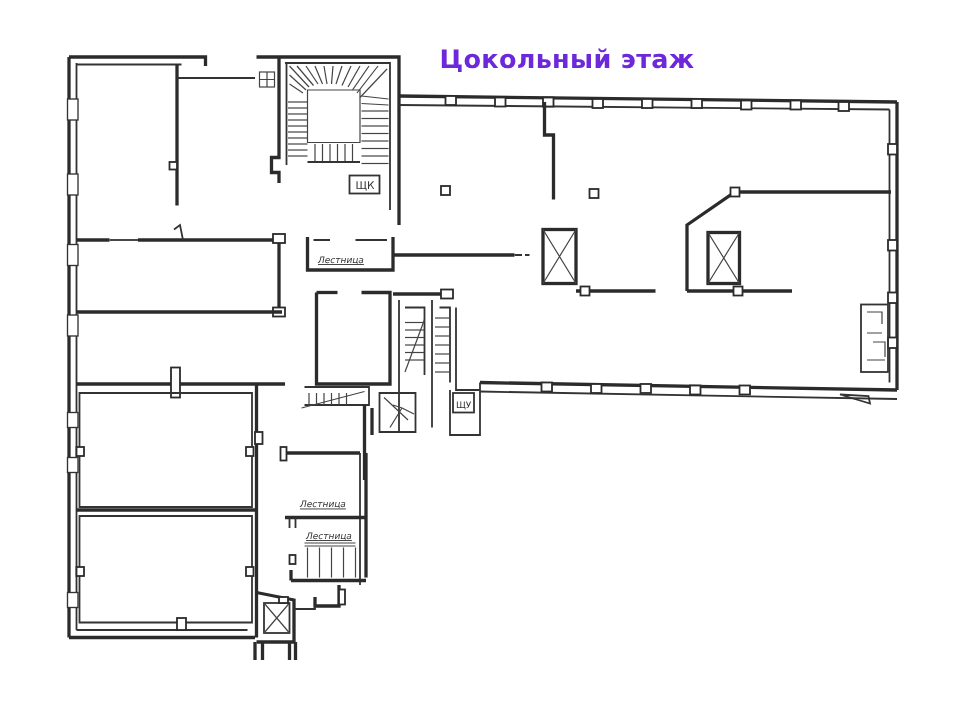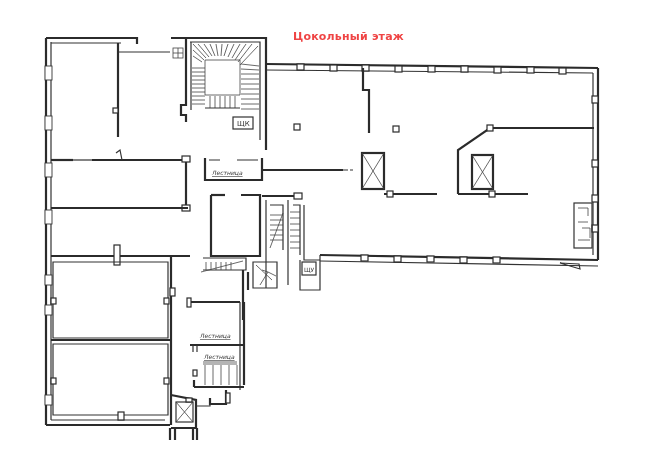--- a/index.html
+++ b/index.html
@@ -1,20 +1,20 @@
 <!DOCTYPE html>
 <html><head>
 <meta charset="utf-8">
 <style>
   html, body { margin: 0; padding: 0; background: #ffffff; }
   body { width: 647px; height: 468px; position: relative; overflow: hidden; font-family: "DejaVu Sans", sans-serif; }
   .title {
     position: absolute; left: 293px; top: 30px;
-    font-family: "DejaVu Sans", sans-serif; font-weight: bold; font-size: 11px;
-    color: #ef4444; letter-spacing: 0.2px;
+    font-family: "DejaVu Sans", sans-serif; font-weight: bold; font-size: 17px;
+    color: #6d28d9; letter-spacing: 0.2px;
   }
   svg { position: absolute; left: 0; top: 0; }
   .wall { fill: none; stroke: #2b2b2b; stroke-width: 2.2; }
   .wallthin { fill: none; stroke: #333; stroke-width: 1.2; }
   .hair { fill: none; stroke: #444; stroke-width: 0.8; }
   .col { fill: #fff; stroke: #2b2b2b; stroke-width: 1.2; }
   .win { fill: #fff; stroke: #333; stroke-width: 0.9; }
   .lbl { font-family: "DejaVu Sans", sans-serif; font-size: 6px; font-style: italic; fill: #333; text-decoration: underline; }
 </style>
 </head>

